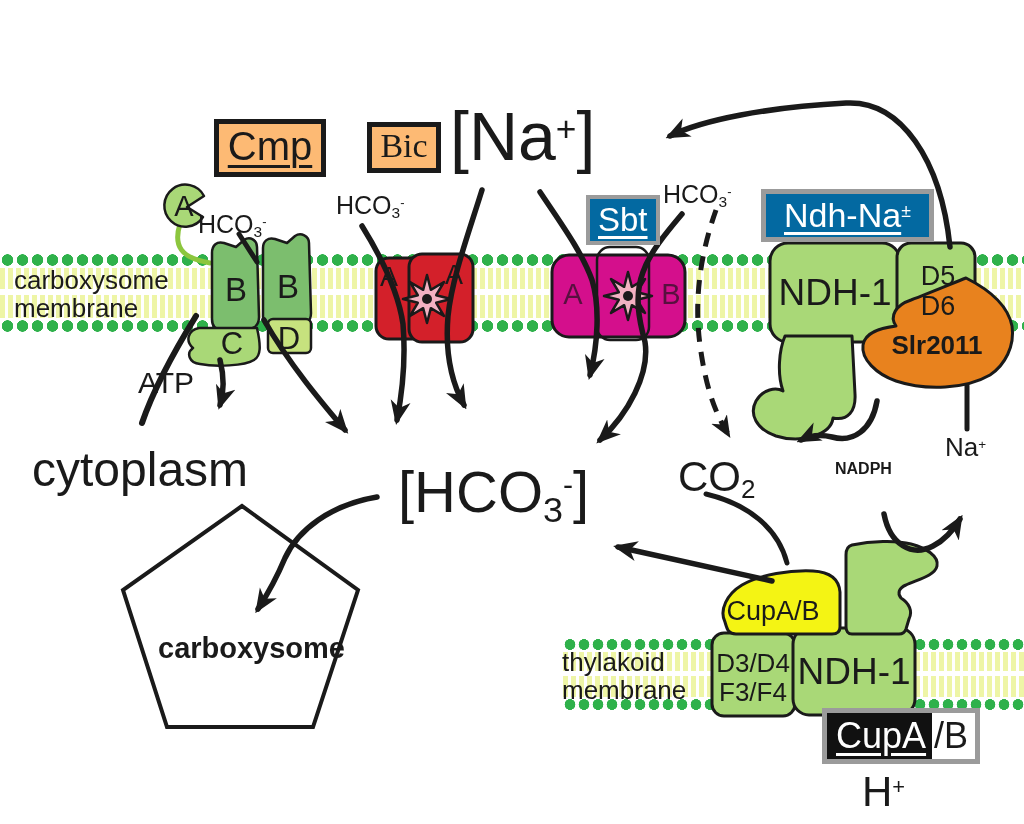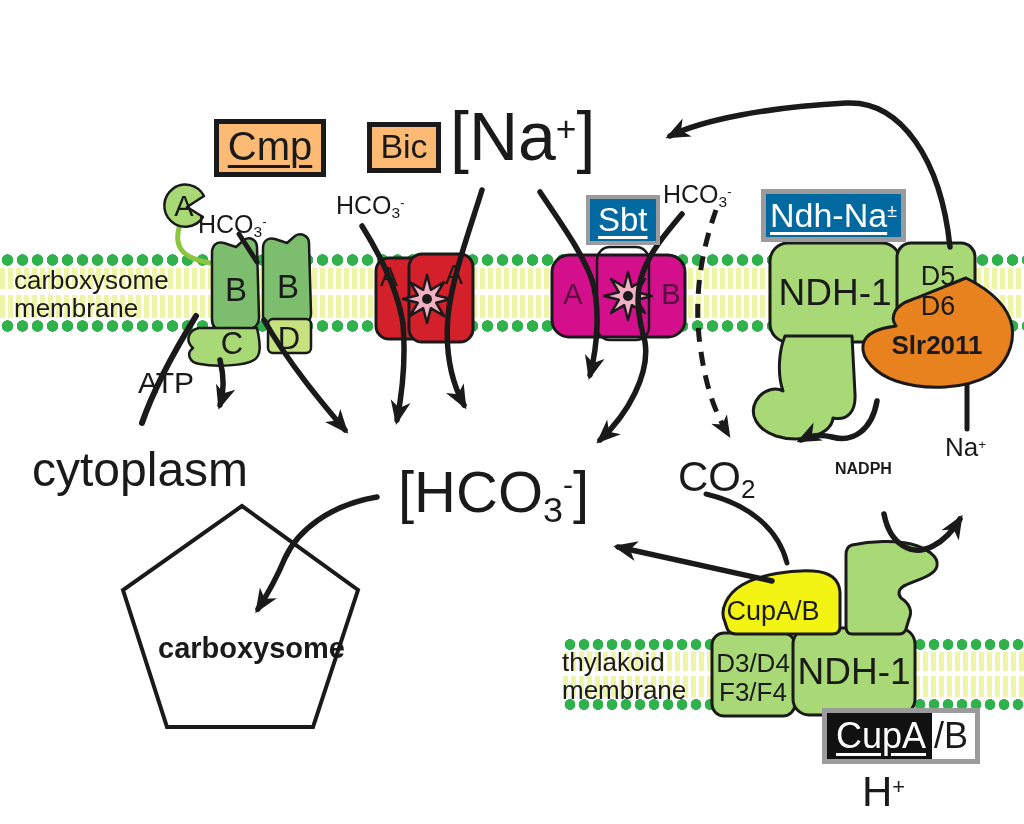--- a/index.html
+++ b/index.html
@@ -106,27 +106,27 @@
     <path class="ln" d="M877,401 C872,430 853,443 832,437 C820,434 809,436 801,440" marker-end="url(#ah)"></path>
     <path class="ln" d="M377,497 C330,505 298,530 285,558 C277,577 267,595 258,609" marker-end="url(#ah)"></path>
     <path class="ln" style="stroke-width:6" d="M890,713 L890,758" marker-end="url(#ah)"></path>
     <path class="ln" style="stroke-width:5" d="M967,386 L967,429"></path>
   </svg>
 
 
   <div class="plainbox" style="left:214px;top:119px;width:102px;height:48px;">
     <span class="u-dark" style="font-size:40px;">Cmp</span>
   </div>
-  <div class="plainbox" style="left:367px;top:122px;width:64px;height:41px;">
+  <div class="plainbox" style="left:367px;top:122px;width:64px;height:41px;font-family:Liberation Serif, serif;">
     <span style="font-size:34px;">Bic</span>
   </div>
   <div class="darkbox" style="left:586px;top:195px;padding:2px 8px;">
     <span class="u-white" style="font-size:33px;">Sbt</span>
   </div>
-  <div class="darkbox" style="left:761px;top:189px;padding:2px 4px;border-width:5px;justify-content:center;">
+  <div class="darkbox" style="left:761px;top:189px;padding:2px 18px;border-width:5px;justify-content:center;">
     <span style="font-size:34px;"><span class="u-white">Ndh-Na</span><span class="sup">±</span></span>
   </div>
 
   <div class="txt" style="left:450px;top:96px;font-size:68px;line-height:80px;">
     <span>[Na</span><span class="sup">+</span><span>]</span>
   </div>
 
   <div class="txt" style="left:198px;top:210px;font-size:25px;">
     <span>HCO</span><span class="sub">3</span><span class="sup">-</span>
   </div>

